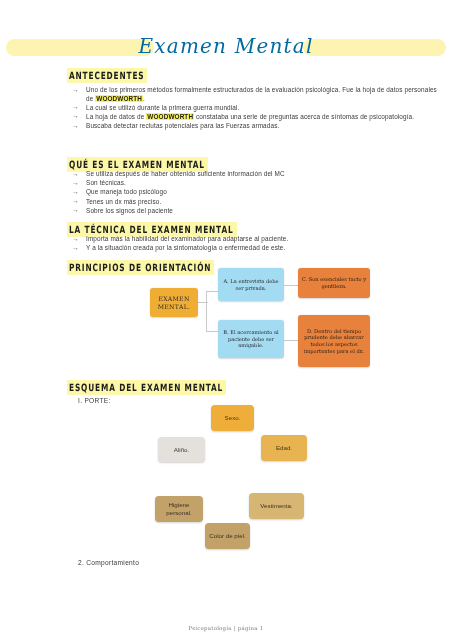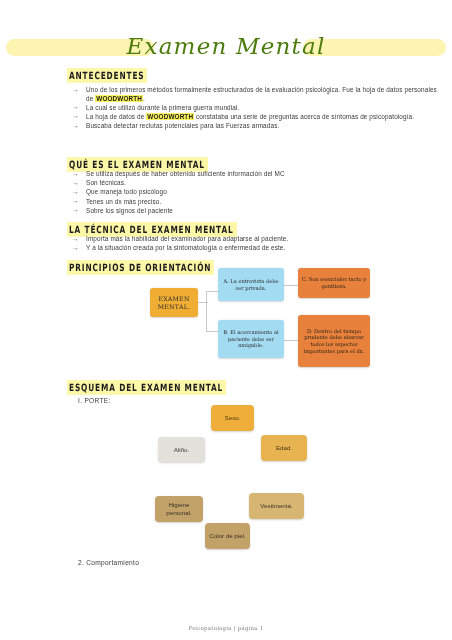--- a/index.html
+++ b/index.html
@@ -39,23 +39,23 @@
   .hl-bar.right { left: 303px; width: 143px; }
 
   .doc-title {
     position: absolute;
     top: 0px;
     left: 0;
     width: 452px;
     text-align: center;
     font-family: "DejaVu Serif", serif;
     font-style: italic;
-    font-size: 23px;
+    font-size: 20px;
     font-weight: 400;
-    color: #4d7c0f;
+    color: #0369a1;
     letter-spacing: 1.2px;
     line-height: 40px;
     white-space: nowrap;
   }
 
   
   .section-head {
     position: absolute;
     font-family: "DejaVu Sans", sans-serif;
     font-size: 7.4px;

